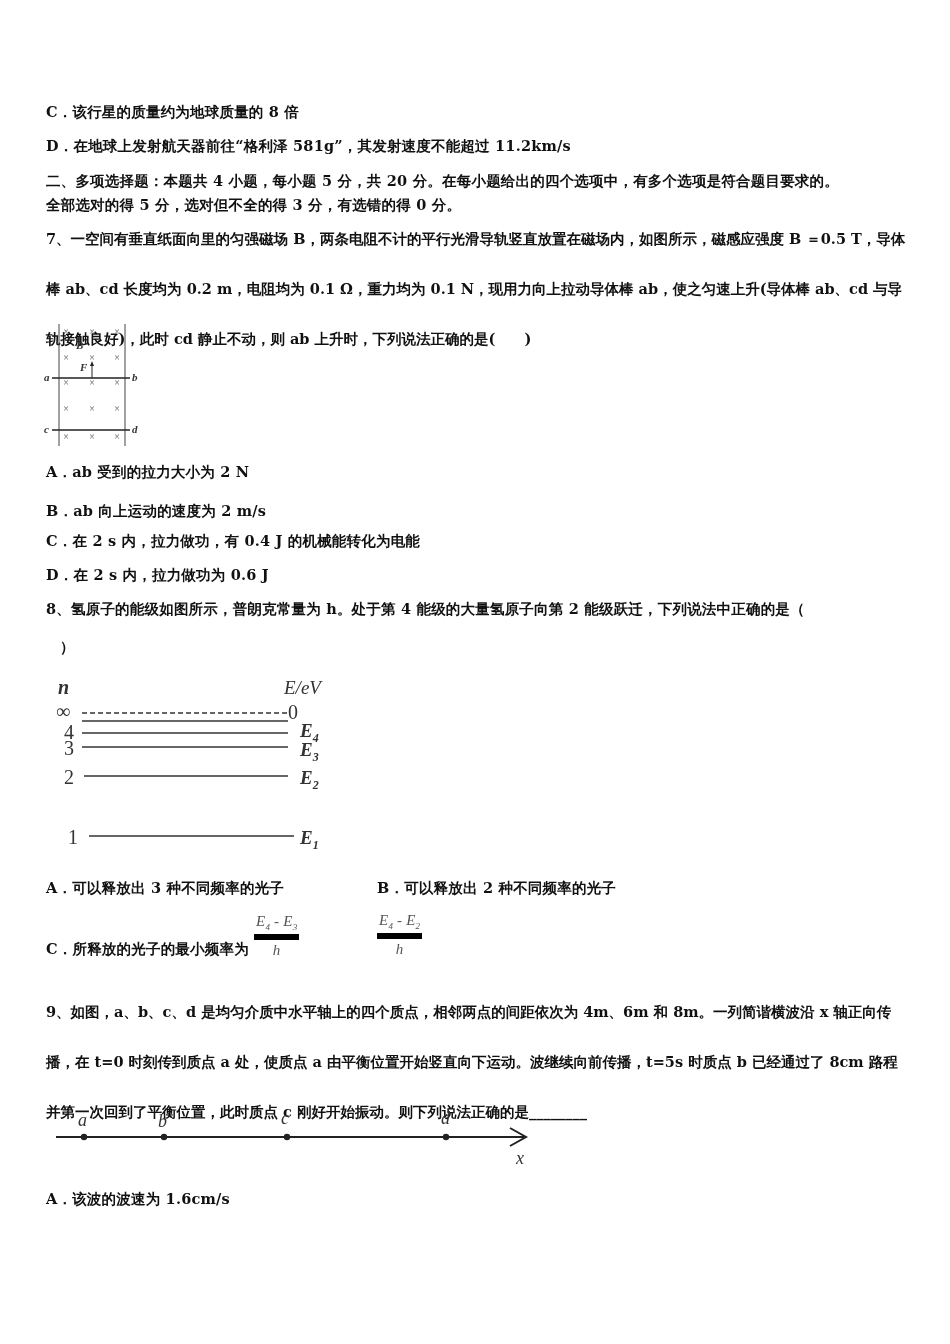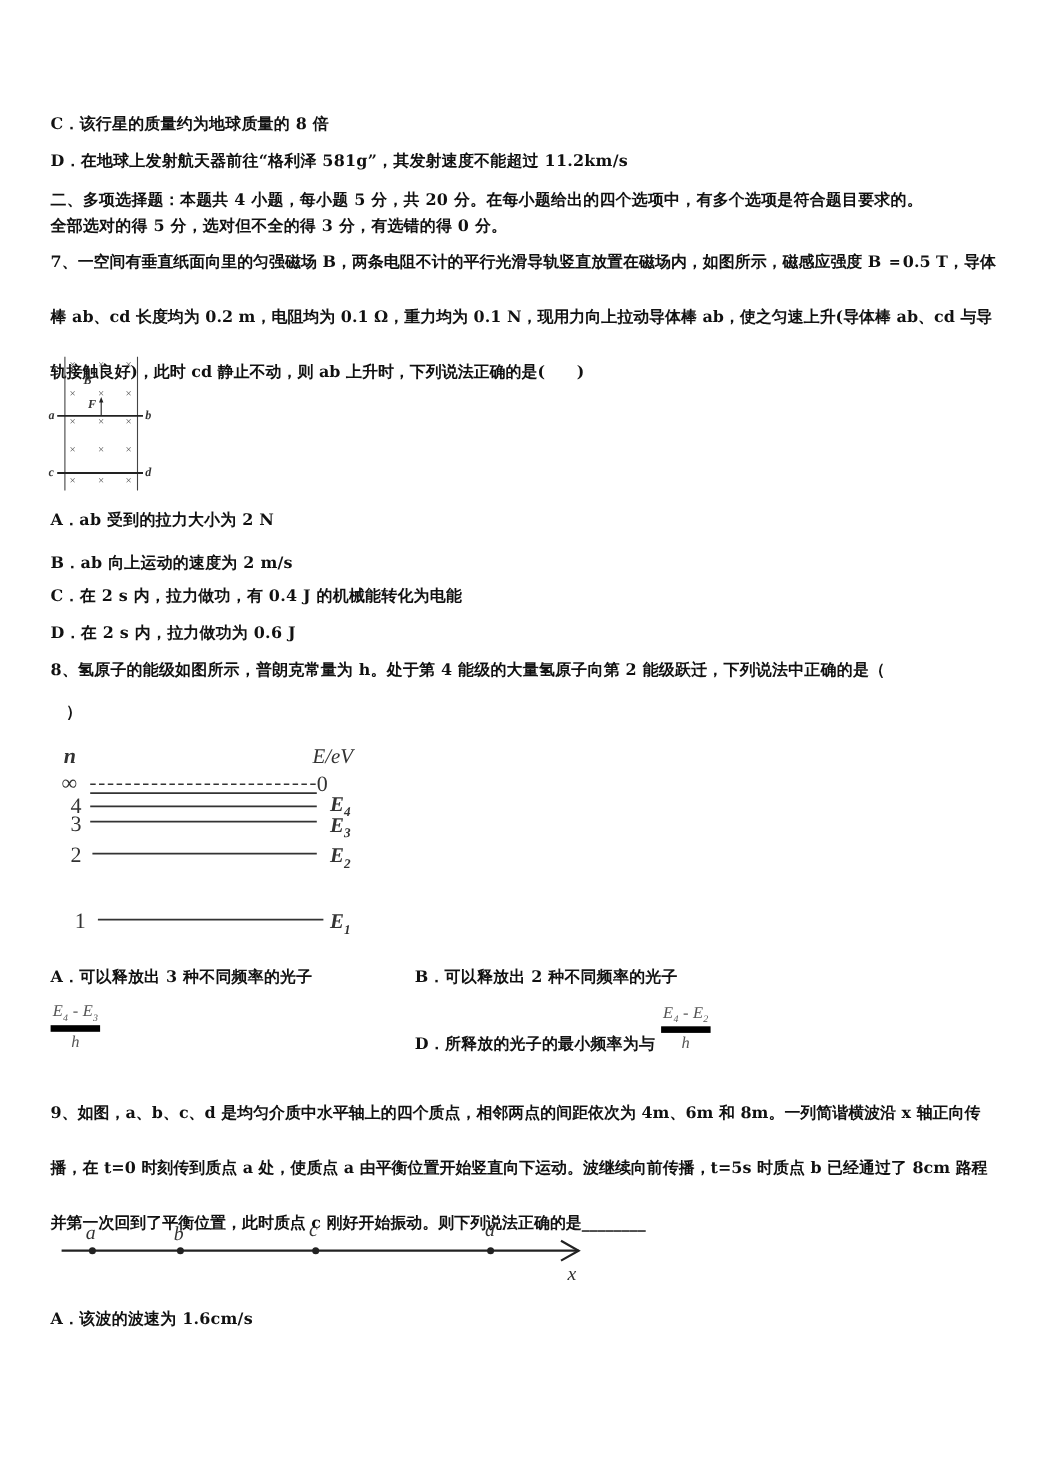--- a/index.html
+++ b/index.html
@@ -89,27 +89,27 @@
 
   <text x="16" y="172" font-size="20" fill="#333">1</text>
   <line x1="37" y1="164" x2="242" y2="164" stroke="#333" stroke-width="1.6"></line>
   <text x="248" y="172" font-size="19" font-style="italic" font-weight="bold" fill="#333">E<tspan font-size="12" dy="5">1</tspan></text>
 </svg>
 
 <div class="line" style="top:879px;">A．可以释放出 3 种不同频率的光子</div>
 <div class="line" style="top:879px;left:377px;">B．可以释放出 2 种不同频率的光子</div>
 
 <div class="line" style="top:912px;">
+  <span style="display:inline-block;vertical-align:middle;padding-top:28px;">C．所释放的光子的最小频率为</span>
   <span class="frac">
     <span class="num">E<sub>4</sub> - E<sub>3</sub></span>
     <span class="den">h</span>
   </span>
 </div>
 <div class="line" style="top:912px;left:377px;">
-  <span style="display:inline-block;vertical-align:middle;padding-top:28px;">D．所释放的光子的最小频率为与</span>
   <span class="frac">
     <span class="num">E<sub>4</sub> - E<sub>2</sub></span>
     <span class="den">h</span>
   </span>
 </div>
 
 <div class="q-text" style="top:987px;">9、如图，a、b、c、d 是均匀介质中水平轴上的四个质点，相邻两点的间距依次为 4m、6m 和 8m。一列简谐横波沿 x 轴正向传播，在 t=0 时刻传到质点 a 处，使质点 a 由平衡位置开始竖直向下运动。波继续向前传播，t=5s 时质点 b 已经通过了 8cm 路程并第一次回到了平衡位置，此时质点 c 刚好开始振动。则下列说法正确的是________</div>
 
 <svg style="position:absolute;left:52px;top:1104px;" width="490" height="64" viewBox="0 0 490 64">
   <line x1="4" y1="33" x2="474" y2="33" stroke="#222" stroke-width="2"></line>

